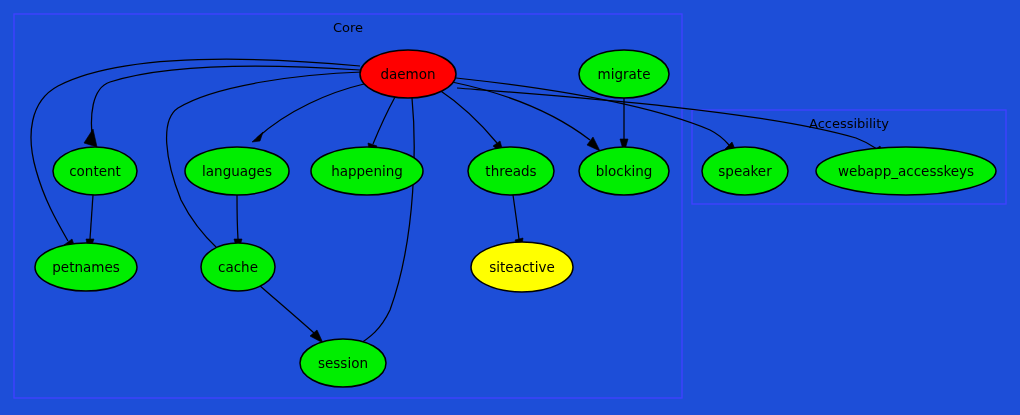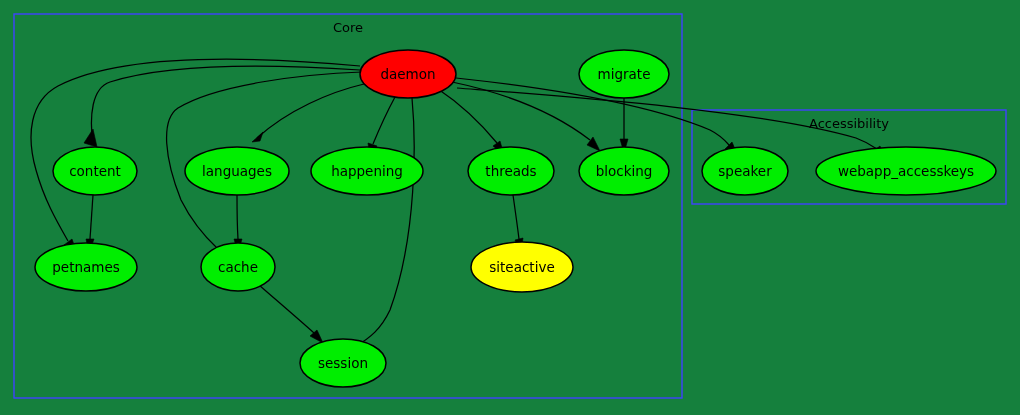--- a/index.html
+++ b/index.html
@@ -4,21 +4,21 @@
 <style>
   html, body {
     margin: 0;
     padding: 0;
     background: #ffffff;
   }
   #stage {
     position: relative;
     width: 1020px;
     height: 415px;
-    background: #15803d;
+    background: #1d4ed8;
     overflow: hidden;
     font-family: "DejaVu Sans", sans-serif;
   }
   svg#graph {
     display: block;
     width: 1020px;
     height: 415px;
   }
   .cluster-box {
     fill: none;

